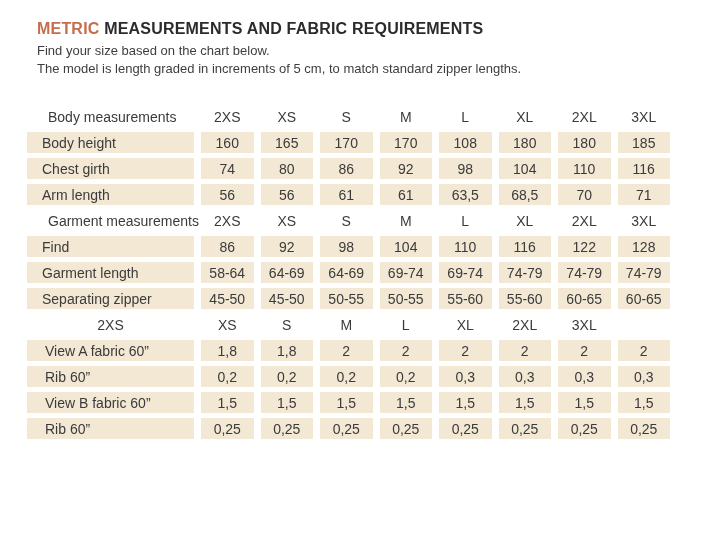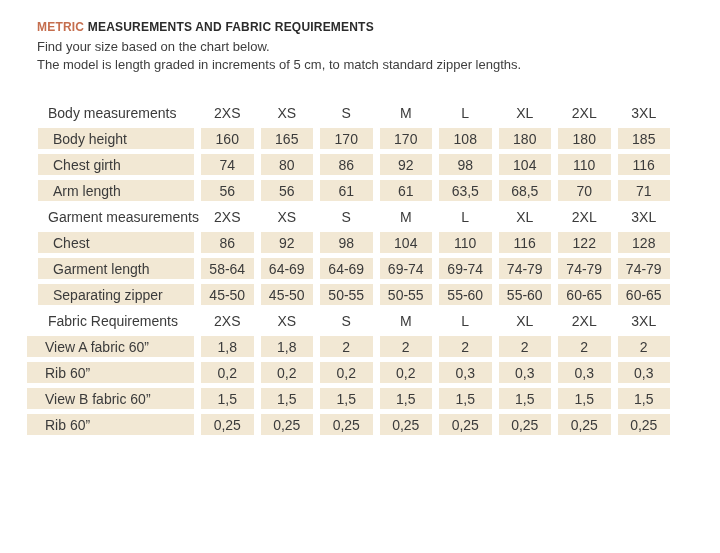--- a/index.html
+++ b/index.html
@@ -12,21 +12,21 @@
     font-family: "Liberation Sans", sans-serif;
   }
   .page {
     box-sizing: border-box;
     width: 720px;
     height: 553px;
     padding: 20px 0 0 37px;
   }
   .title {
     margin: 0 0 4px 0;
-    font-size: 12px;
+    font-size: 16px;
     font-weight: 700;
     letter-spacing: 0.2px;
     color: #2b2b2b;
     white-space: nowrap;
   }
   .title .accent { color: #c56e4e; }
   .intro p {
     margin: 0;
     font-size: 13px;
     line-height: 18px;
@@ -53,21 +53,21 @@
     justify-content: center;
     white-space: nowrap;
   }
   .t-label {
     justify-content: flex-start;
     padding-left: 15px;
   }
   .header-row .t-label { padding-left: 21px; }
   .data-row .t-cell { background: #f2e8d4; }
   
-  .t-section .data-row .t-label { margin-left: 11px; }
+  .t-section .data-row .t-label { }
   
   .t-section:last-child .data-row .t-label { margin-left: 0; padding-left: 18px; }
 </style>
 </head>
 <body>
 
 <div class="page">
 
   <h1 class="title"><span class="accent">METRIC</span> <span>MEASUREMENTS AND FABRIC REQUIREMENTS</span></h1>
 
@@ -129,21 +129,21 @@
           <div class="t-cell">2XS</div>
           <div class="t-cell">XS</div>
           <div class="t-cell">S</div>
           <div class="t-cell">M</div>
           <div class="t-cell">L</div>
           <div class="t-cell">XL</div>
           <div class="t-cell">2XL</div>
           <div class="t-cell">3XL</div>
         </div>
         <div class="t-row data-row">
-          <div class="t-cell t-label">Chest</div>
+          <div class="t-cell t-label">Find</div>
           <div class="t-cell">86</div>
           <div class="t-cell">92</div>
           <div class="t-cell">98</div>
           <div class="t-cell">104</div>
           <div class="t-cell">110</div>
           <div class="t-cell">116</div>
           <div class="t-cell">122</div>
           <div class="t-cell">128</div>
         </div>
         <div class="t-row data-row">
@@ -164,21 +164,20 @@
           <div class="t-cell">50-55</div>
           <div class="t-cell">50-55</div>
           <div class="t-cell">55-60</div>
           <div class="t-cell">55-60</div>
           <div class="t-cell">60-65</div>
           <div class="t-cell">60-65</div>
         </div>
       </div>
       <div class="t-section">
         <div class="t-row header-row">
-          <div class="t-cell t-label">Fabric Requirements</div>
           <div class="t-cell">2XS</div>
           <div class="t-cell">XS</div>
           <div class="t-cell">S</div>
           <div class="t-cell">M</div>
           <div class="t-cell">L</div>
           <div class="t-cell">XL</div>
           <div class="t-cell">2XL</div>
           <div class="t-cell">3XL</div>
         </div>
         <div class="t-row data-row">

